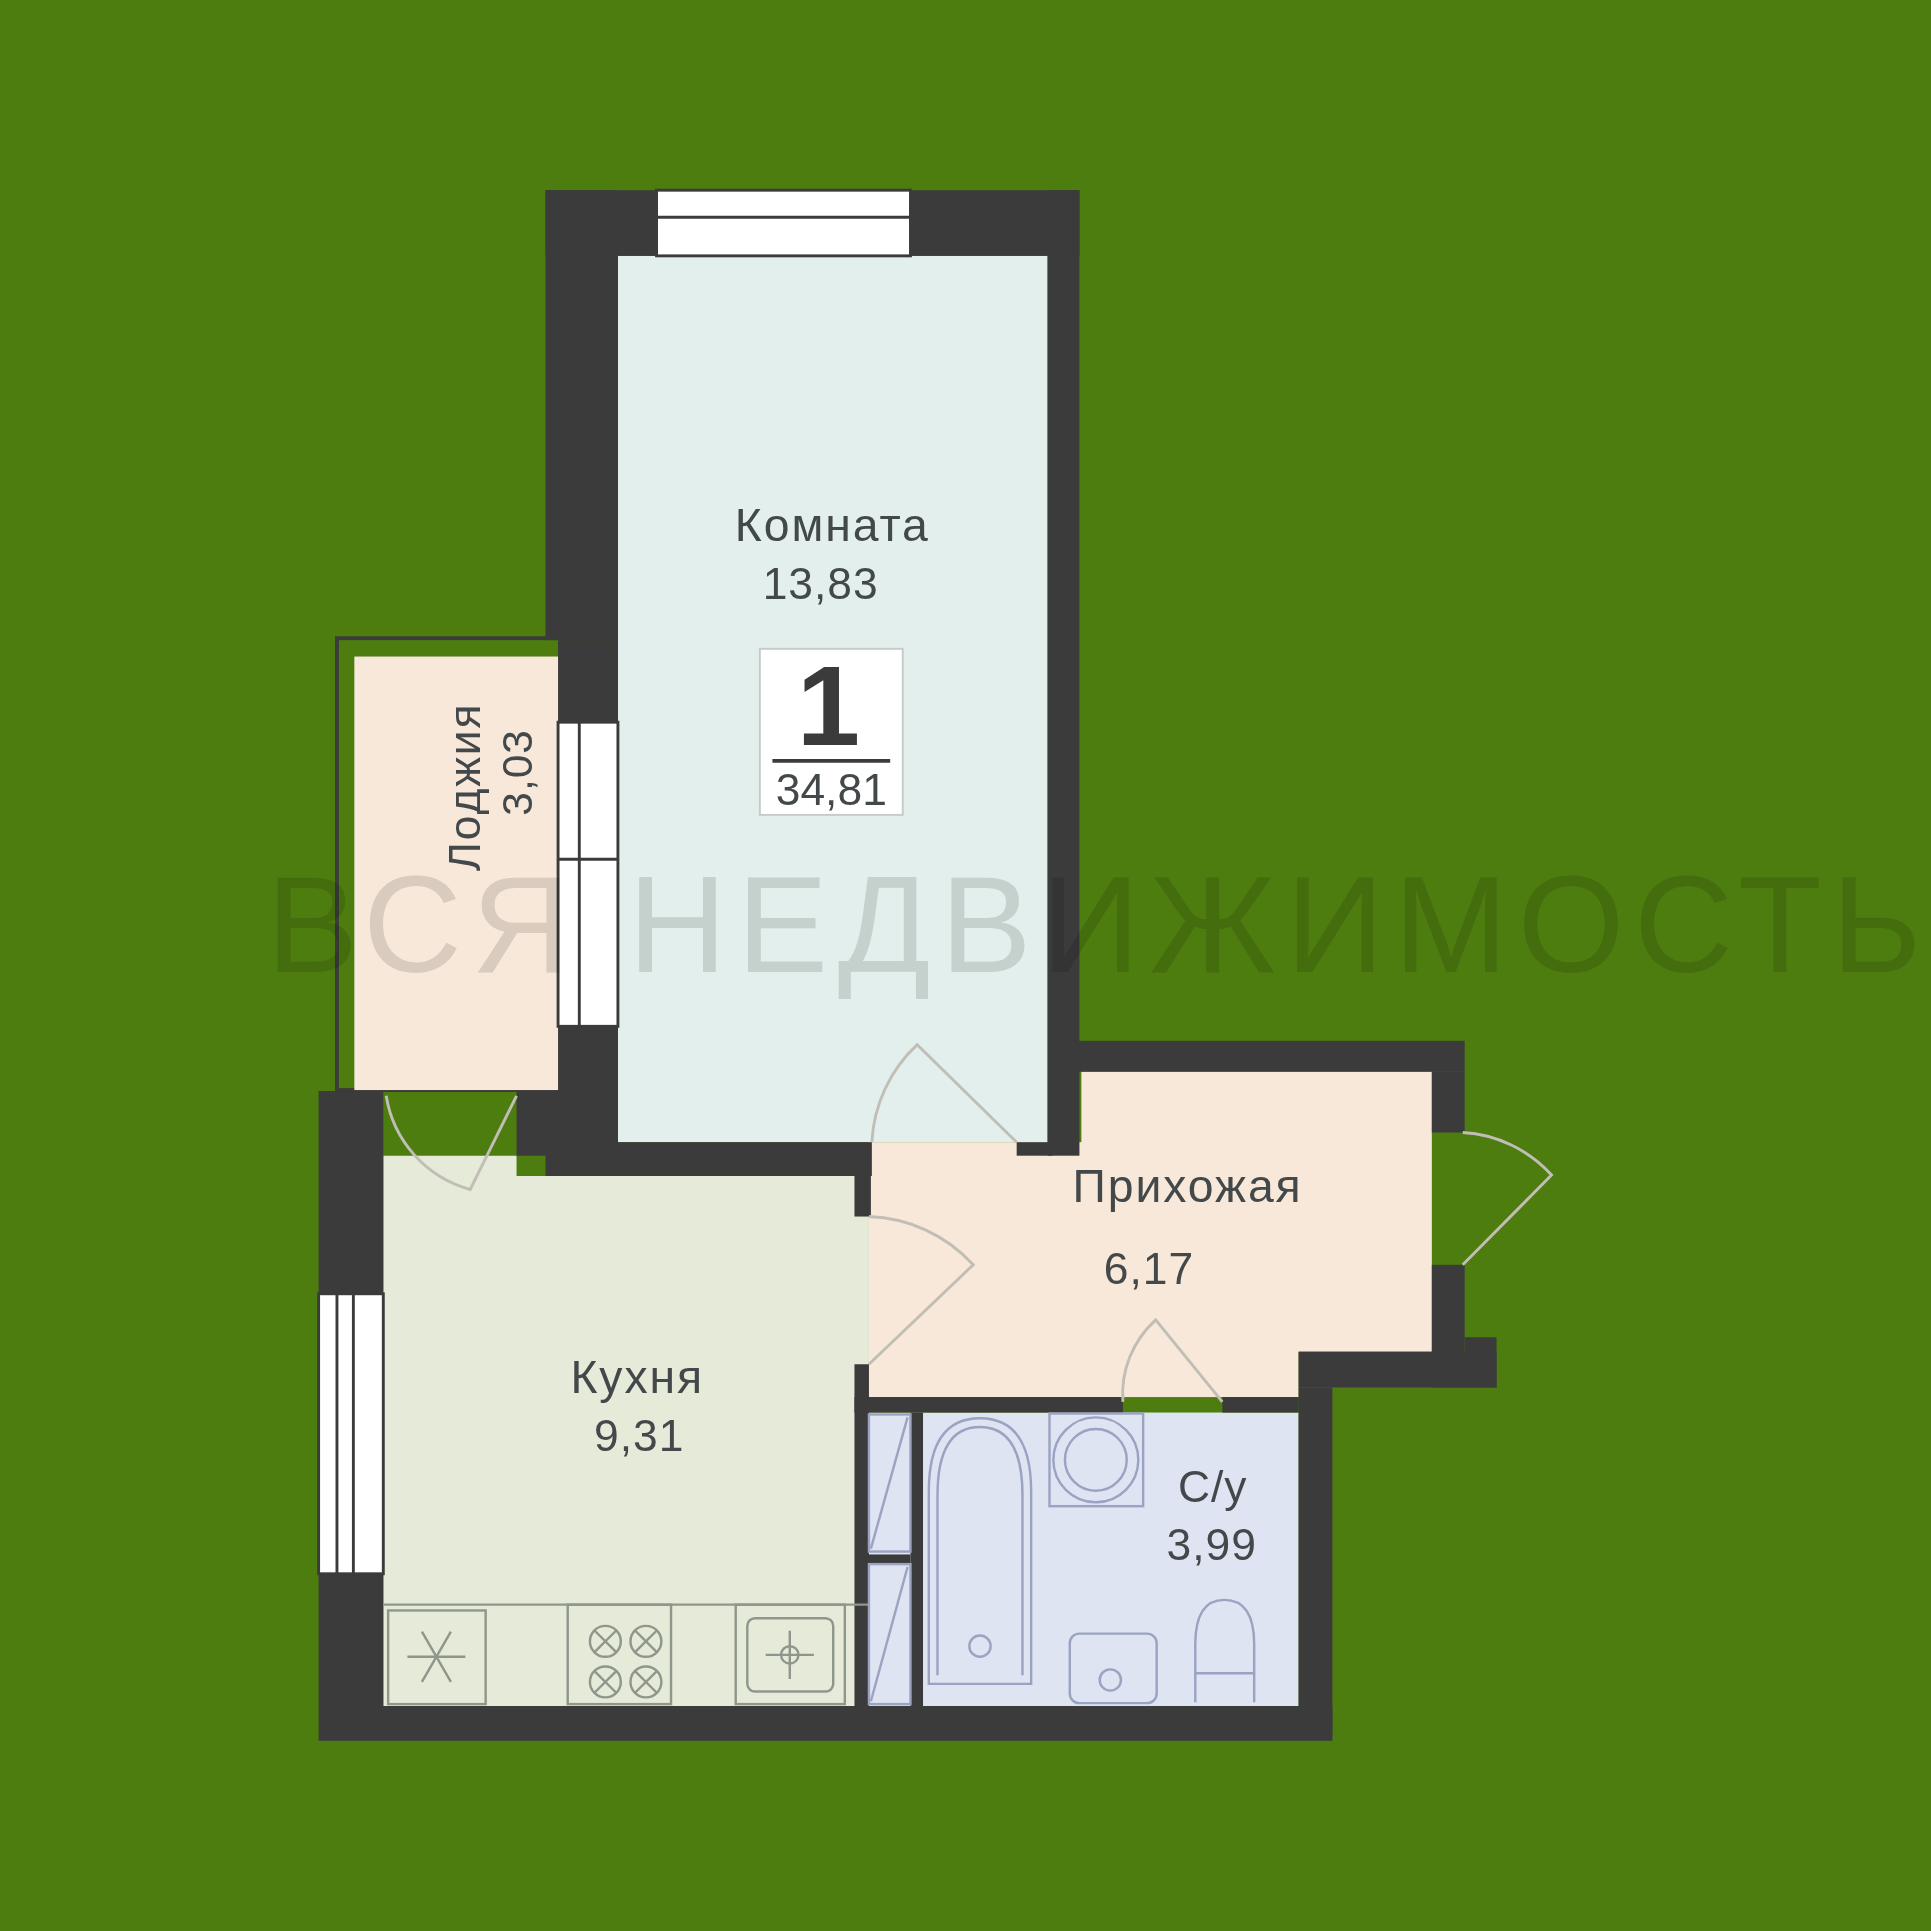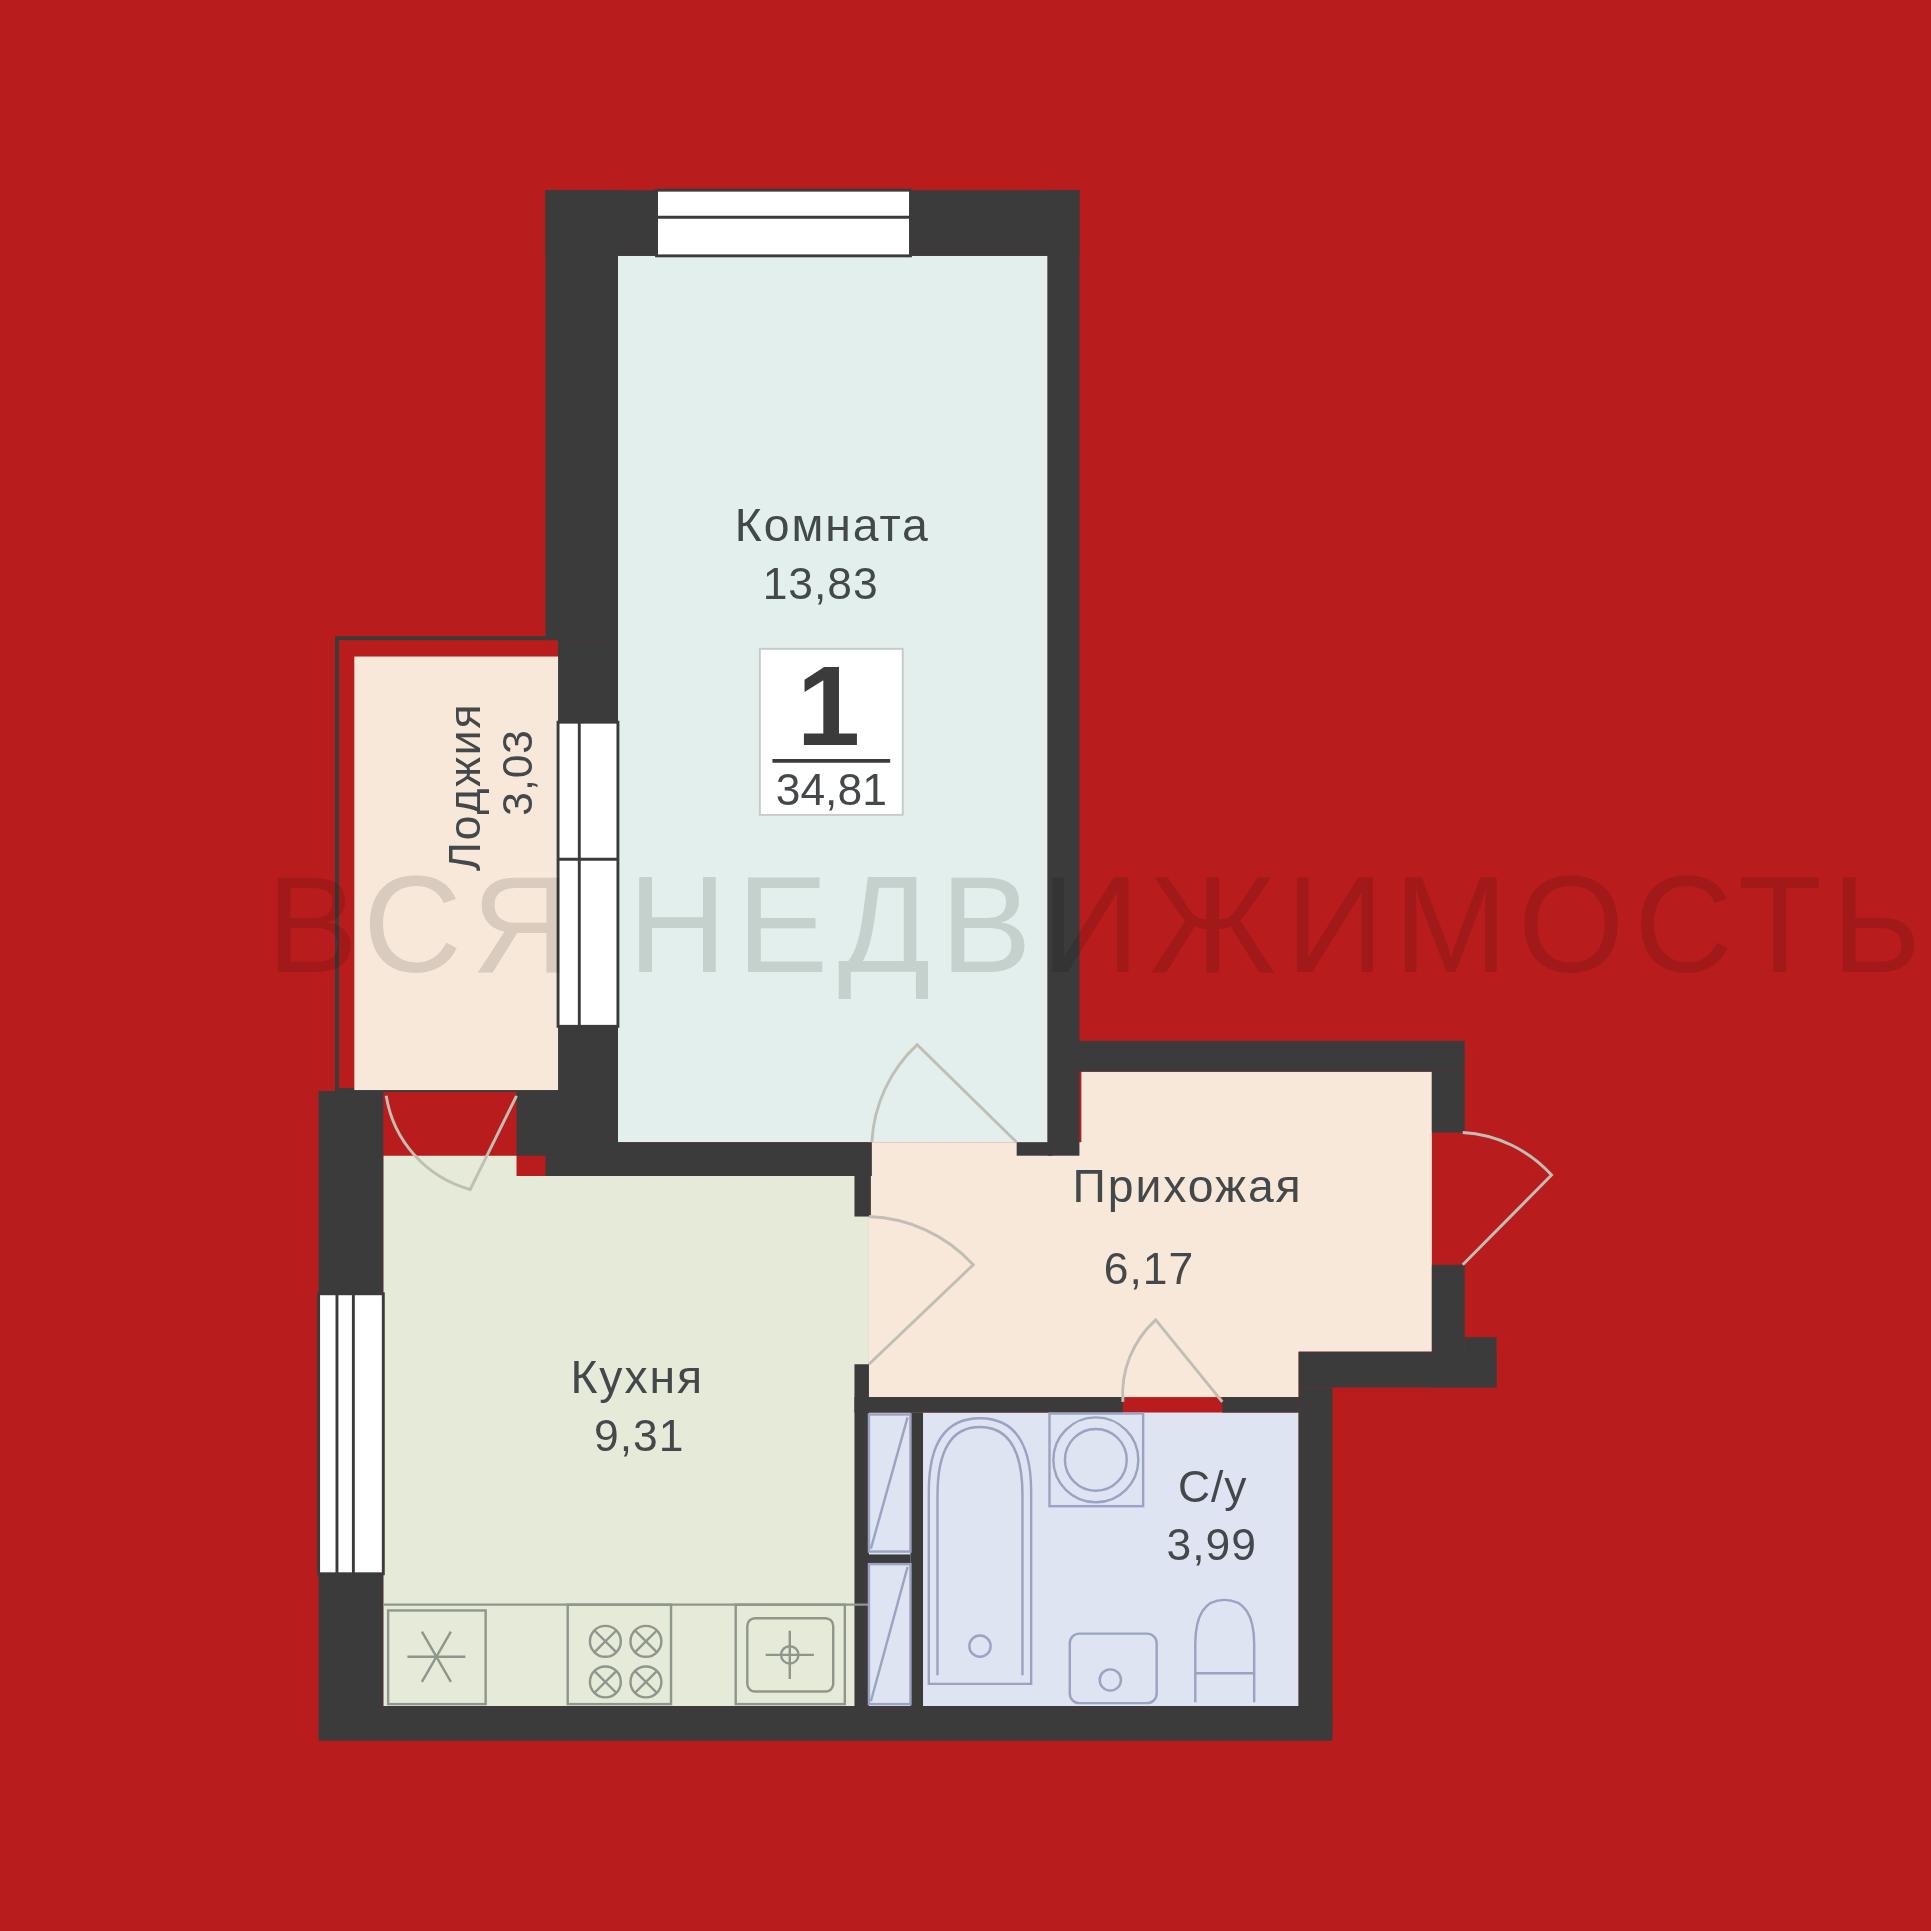--- a/index.html
+++ b/index.html
@@ -1,16 +1,16 @@
 <!DOCTYPE html>
 <html><head>
 <meta charset="utf-8">
 <style>
   html,body{margin:0;padding:0;background:#ffffff;}
-  .canvas{position:relative;width:1931px;height:1931px;background:#b91c1c;overflow:hidden;
+  .canvas{position:relative;width:1931px;height:1931px;background:#4d7c0f;overflow:hidden;
           font-family:"Liberation Sans", sans-serif;}
   .plan-svg{position:absolute;left:0;top:0;width:1931px;height:1931px;}
   .watermark{position:absolute;left:0;top:846px;width:100%;text-align:right;
              font-size:137px;font-weight:500;letter-spacing:9.7px;white-space:nowrap;
              color:#dfdfdf;mix-blend-mode:multiply;z-index:3;user-select:none;}
   text{font-family:"Liberation Sans", sans-serif;}
 </style>
 </head>
 <body>
 

